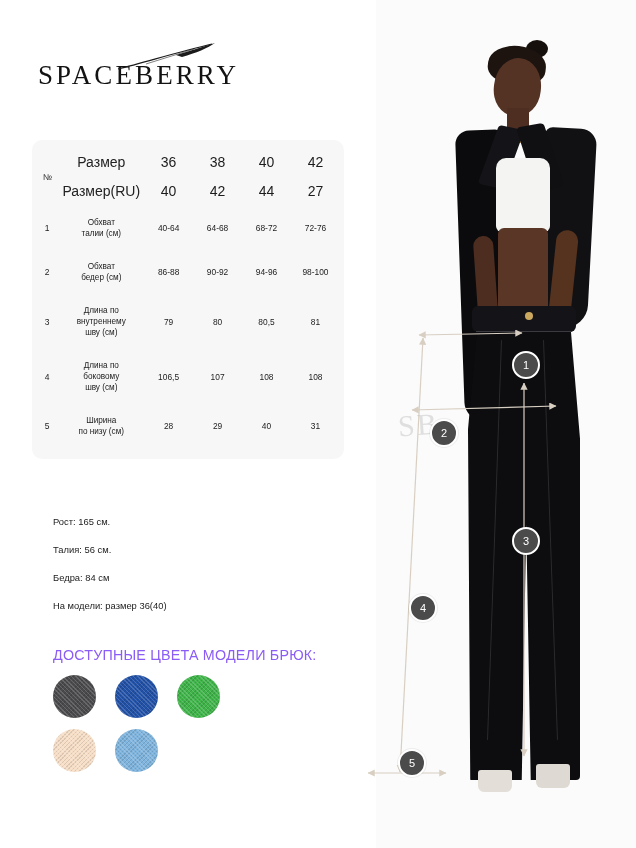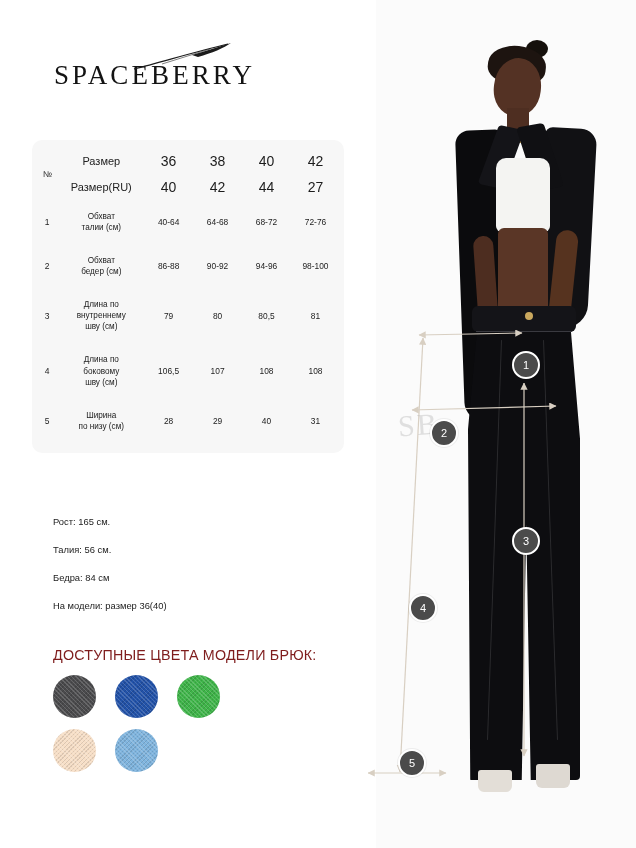--- a/index.html
+++ b/index.html
@@ -17,21 +17,21 @@
     position: absolute;
     left: 0; top: 0;
     width: 376px; height: 848px;
     padding: 0;
   }
 
   
   .logo-wrap {
     position: absolute;
     left: 38px; top: 60px;
-    width: 300px; height: 56px; margin-left: 16px;
+    width: 300px; height: 56px;
   }
   .logo-text {
     font-family: "Liberation Serif", serif;
     font-size: 27px;
     letter-spacing: 3.1px;
     color: #131313;
     white-space: nowrap;
   }
   .logo-swoosh {
     position: absolute;
@@ -56,21 +56,21 @@
   }
   table.sizes td, table.sizes th {
     text-align: center;
     vertical-align: middle;
     padding: 5px 1px;
     font-weight: normal;
   }
   .col-num { width: 22px; font-size: 8.5px; color: #222; }
   .col-label { width: 84px; text-align: center; font-weight: bold; font-size: 8.2px; line-height: 1.35; }
   .col-val { width: 48px; font-size: 8.4px; color: #1c1c1c; }
-  .hdr-label { font-weight: bold; font-size: 11px; margin-top: 12px; }
+  .hdr-label { font-weight: bold; font-size: 14px; margin-top: 12px; }
   .hdr-val { font-weight: bold; font-size: 14px; }
   tr.row-body td { padding-top: 11px; padding-bottom: 11px; }
 
   
   .params-card {
     position: absolute;
     left: 32px; top: 472px;
     width: 312px; height: 34px;
     background: #f7f7f7;
     border-radius: 8px;
@@ -92,21 +92,21 @@
   .pl2 { top: 544px; }
   .pl3 { top: 572px; }
   .pl4 { top: 600px; text-align: center; }
 
   
   .colors-title {
     position: absolute;
     left: 53px; top: 647px;
     font-size: 14.3px;
     letter-spacing: 0.2px;
-    color: #7f1d1d;
+    color: #8b5cf6;
   }
   .swatches {
     position: absolute;
     left: 53px; top: 675px;
     width: 200px;
   }
   .swatch-row { display: flex; gap: 19px; margin-bottom: 11px; }
   .swatch {
     width: 43px; height: 43px;
     border-radius: 50%;

